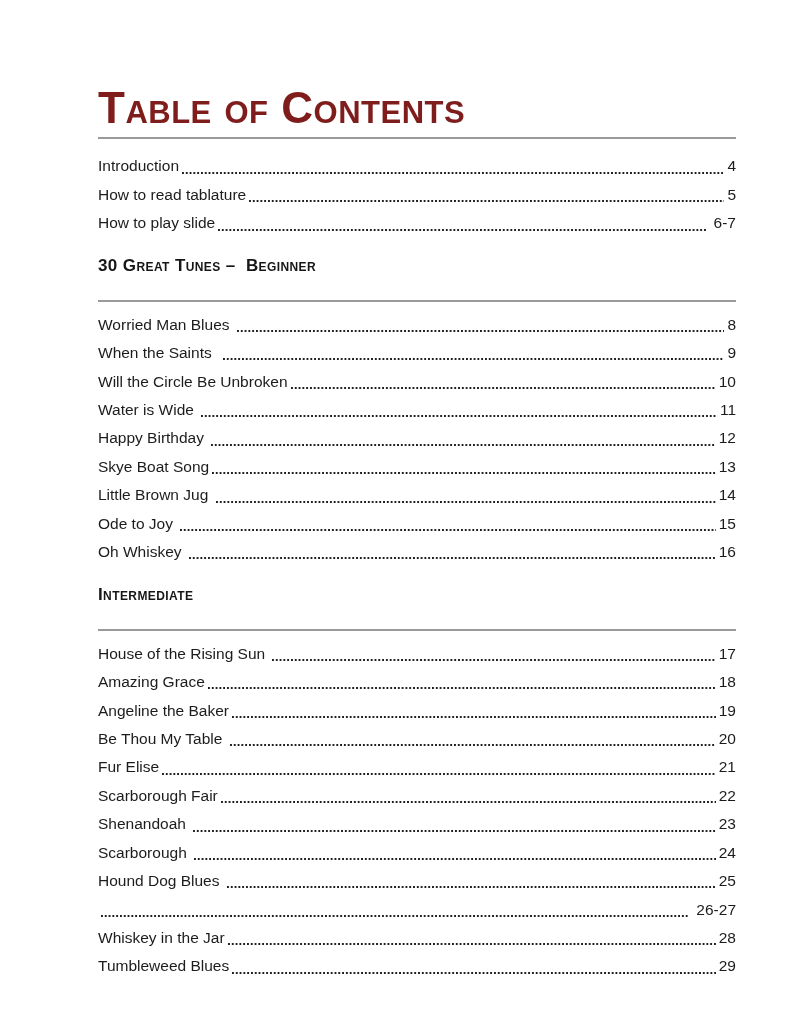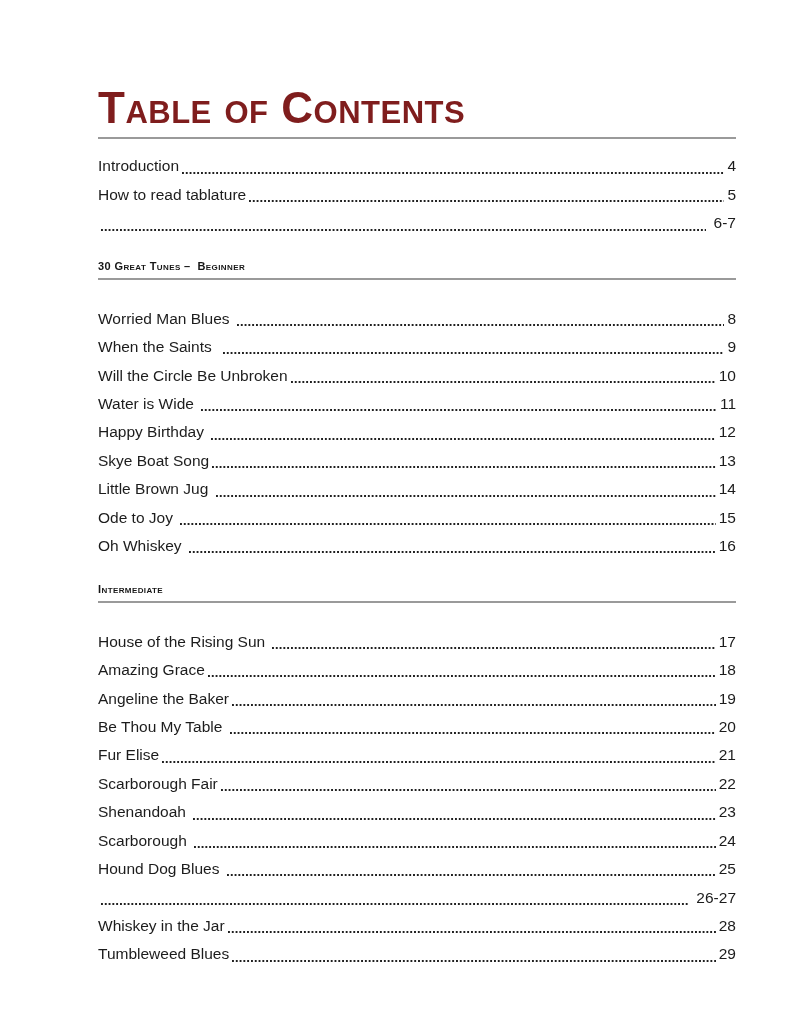--- a/index.html
+++ b/index.html
@@ -29,31 +29,31 @@
     color: #7f1d1d;
   }
   .title-rule {
     margin-top: 5px;
     border-bottom: 2px solid var(--rule, #9a9a9a);
   }
   
   section.toc-section { margin-top: 0; }
   h2.sec {
     margin-top: 17px;
-    font-size: 11px;
+    font-size: 17px;
     line-height: 22px;
     font-weight: 600;
     font-variant: small-caps;
     letter-spacing: 0.4px;
     white-space: pre;
     color: #161616;
-    padding-bottom: 1px;
+    padding-bottom: 23px;
     border-bottom: 2px solid var(--rule, #9a9a9a);
   }
-  .entries { margin-top: 25px; }
+  .entries { margin-top: 9px; }
   section.first .entries { margin-top: 13px; }
   .entry {
     display: flex;
     height: 28.45px;
     align-items: stretch;
   }
   .entry .lbl,
   .entry .pg {
     white-space: pre;
     font-size: 15.5px;
@@ -90,20 +90,21 @@
             <span class="lbl">Introduction</span>
             <span class="dots"></span>
             <span class="pg">4</span>
           </div>
           <div class="entry">
             <span class="lbl">How to read tablature</span>
             <span class="dots"></span>
             <span class="pg">5</span>
           </div>
           <div class="entry">
+            <span class="lbl">How to play slide</span>
             <span class="dots"></span>
             <span class="pg"> 6-7</span>
           </div>
         </div>
       </section>
       <section class="toc-section">
         <h2 class="sec">30 Great Tunes –  Beginner</h2>
         <div class="entries">
           <div class="entry">
             <span class="lbl">Worried Man Blues </span>

